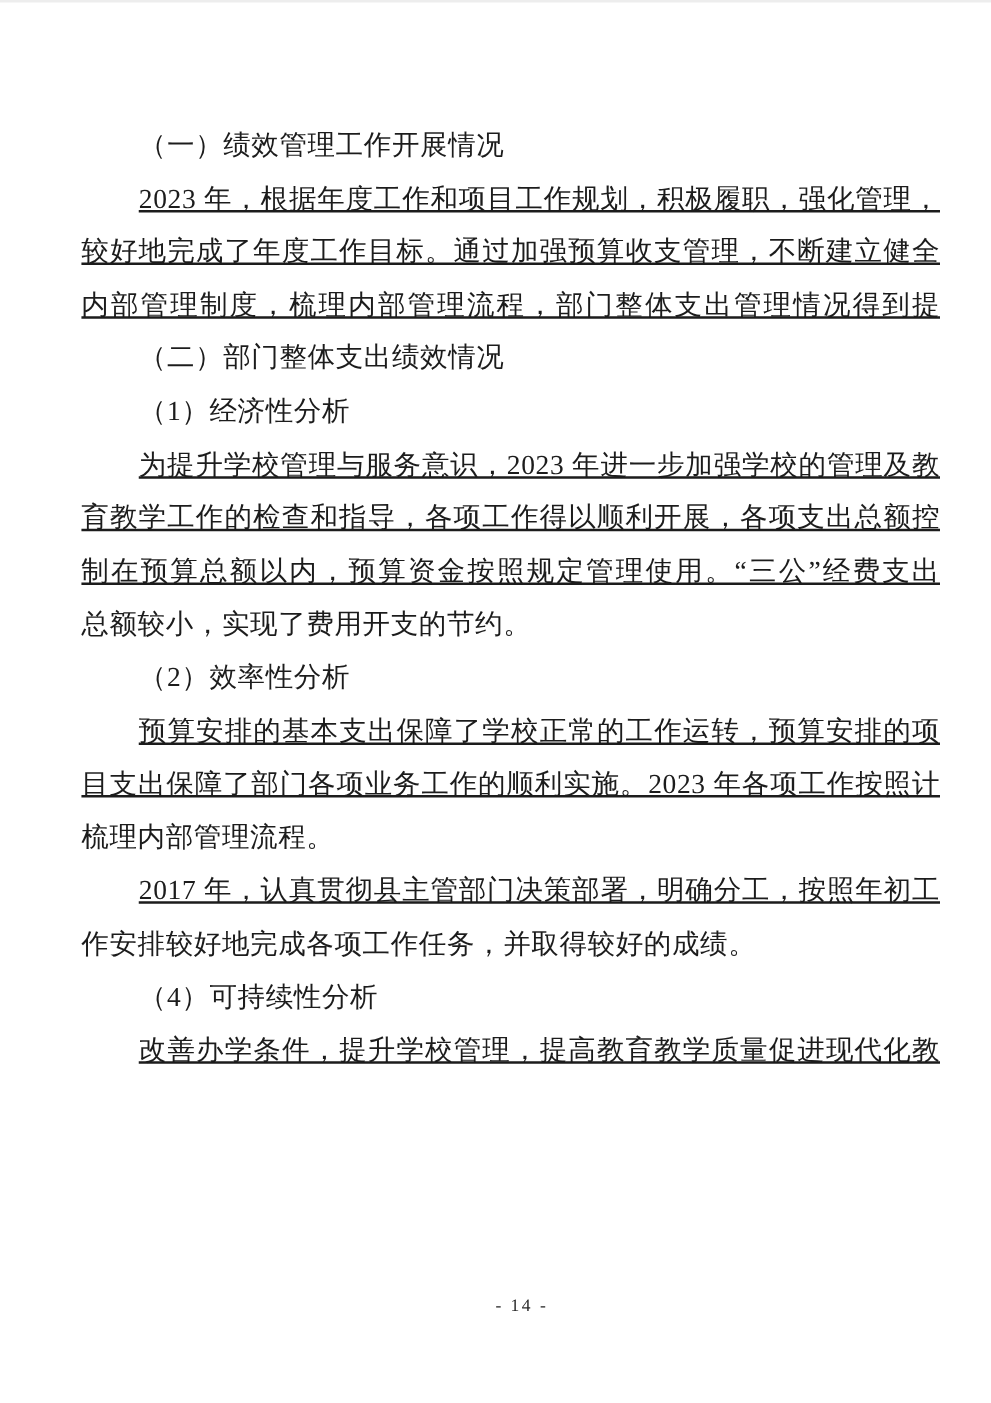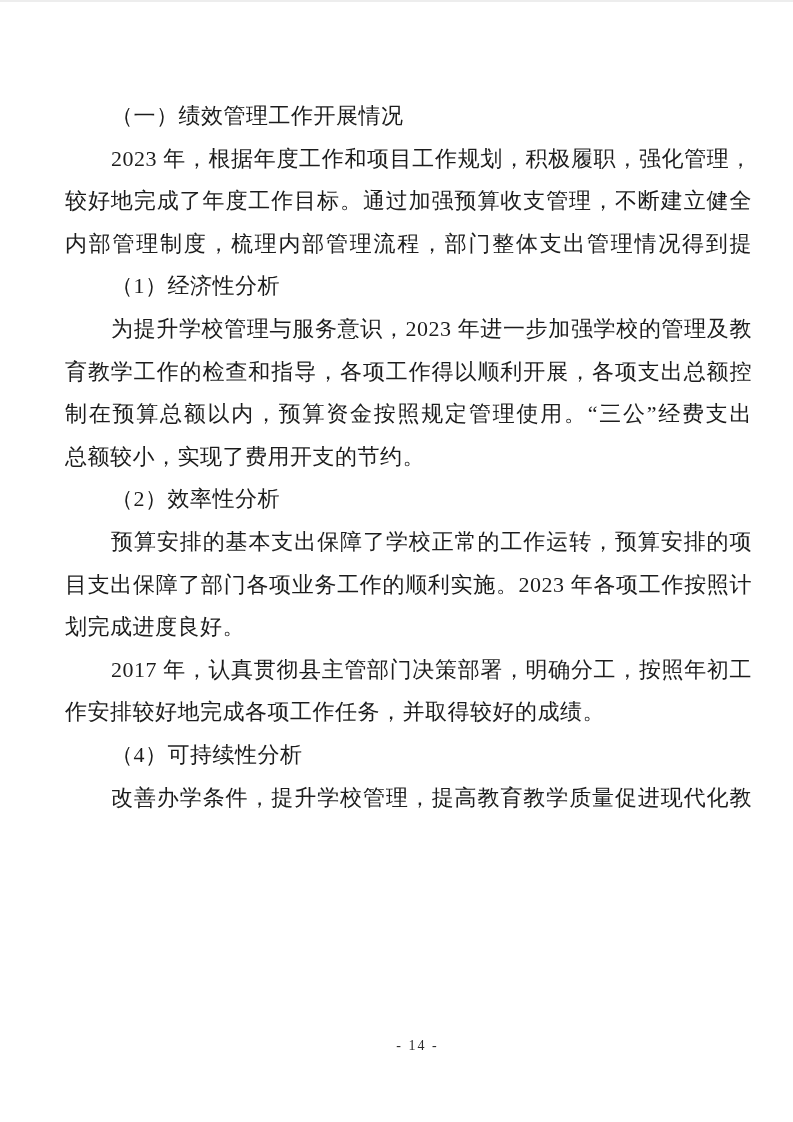--- a/index.html
+++ b/index.html
@@ -34,20 +34,21 @@
   .line {
     height: 42.6px;
     overflow: hidden;
     text-align: left;
     white-space: nowrap;
   }
   .line.justify {
     white-space: normal;
     text-align: justify;
     text-align-last: justify;
+    text-decoration: underline;
   }
   .line.indent {
     text-indent: 46px;
   }
   .footer {
     position: absolute;
     top: 1038px;
     left: 0;
     width: 793px;
     text-align: center;
@@ -60,29 +61,30 @@
 </head>
 <body>
 
 <div class="page">
   <div class="scan-edge"></div>
   <div class="text-area" id="text-area">
       <div class="line indent">（一）绩效管理工作开展情况</div>
       <div class="line indent justify">2023 年，根据年度工作和项目工作规划，积极履职，强化管理，</div>
       <div class="line justify">较好地完成了年度工作目标。通过加强预算收支管理，不断建立健全</div>
       <div class="line justify">内部管理制度，梳理内部管理流程，部门整体支出管理情况得到提升。</div>
+      <div class="line indent">（二）部门整体支出绩效情况</div>
       <div class="line indent">（1）经济性分析</div>
       <div class="line indent justify">为提升学校管理与服务意识，2023 年进一步加强学校的管理及教</div>
       <div class="line justify">育教学工作的检查和指导，各项工作得以顺利开展，各项支出总额控</div>
       <div class="line justify">制在预算总额以内，预算资金按照规定管理使用。“三公”经费支出</div>
       <div class="line">总额较小，实现了费用开支的节约。</div>
       <div class="line indent">（2）效率性分析</div>
       <div class="line indent justify">预算安排的基本支出保障了学校正常的工作运转，预算安排的项</div>
       <div class="line justify">目支出保障了部门各项业务工作的顺利实施。2023 年各项工作按照计</div>
-      <div class="line">划完成进度良好。</div>
+      <div class="line">梳理内部管理流程。</div>
       <div class="line indent justify">2017 年，认真贯彻县主管部门决策部署，明确分工，按照年初工</div>
       <div class="line">作安排较好地完成各项工作任务，并取得较好的成绩。</div>
       <div class="line indent">（4）可持续性分析</div>
       <div class="line indent justify">改善办学条件，提升学校管理，提高教育教学质量促进现代化教</div>
     </div>
   <div class="footer">
     <span>- 14 -</span>
   </div>
 </div>
 

